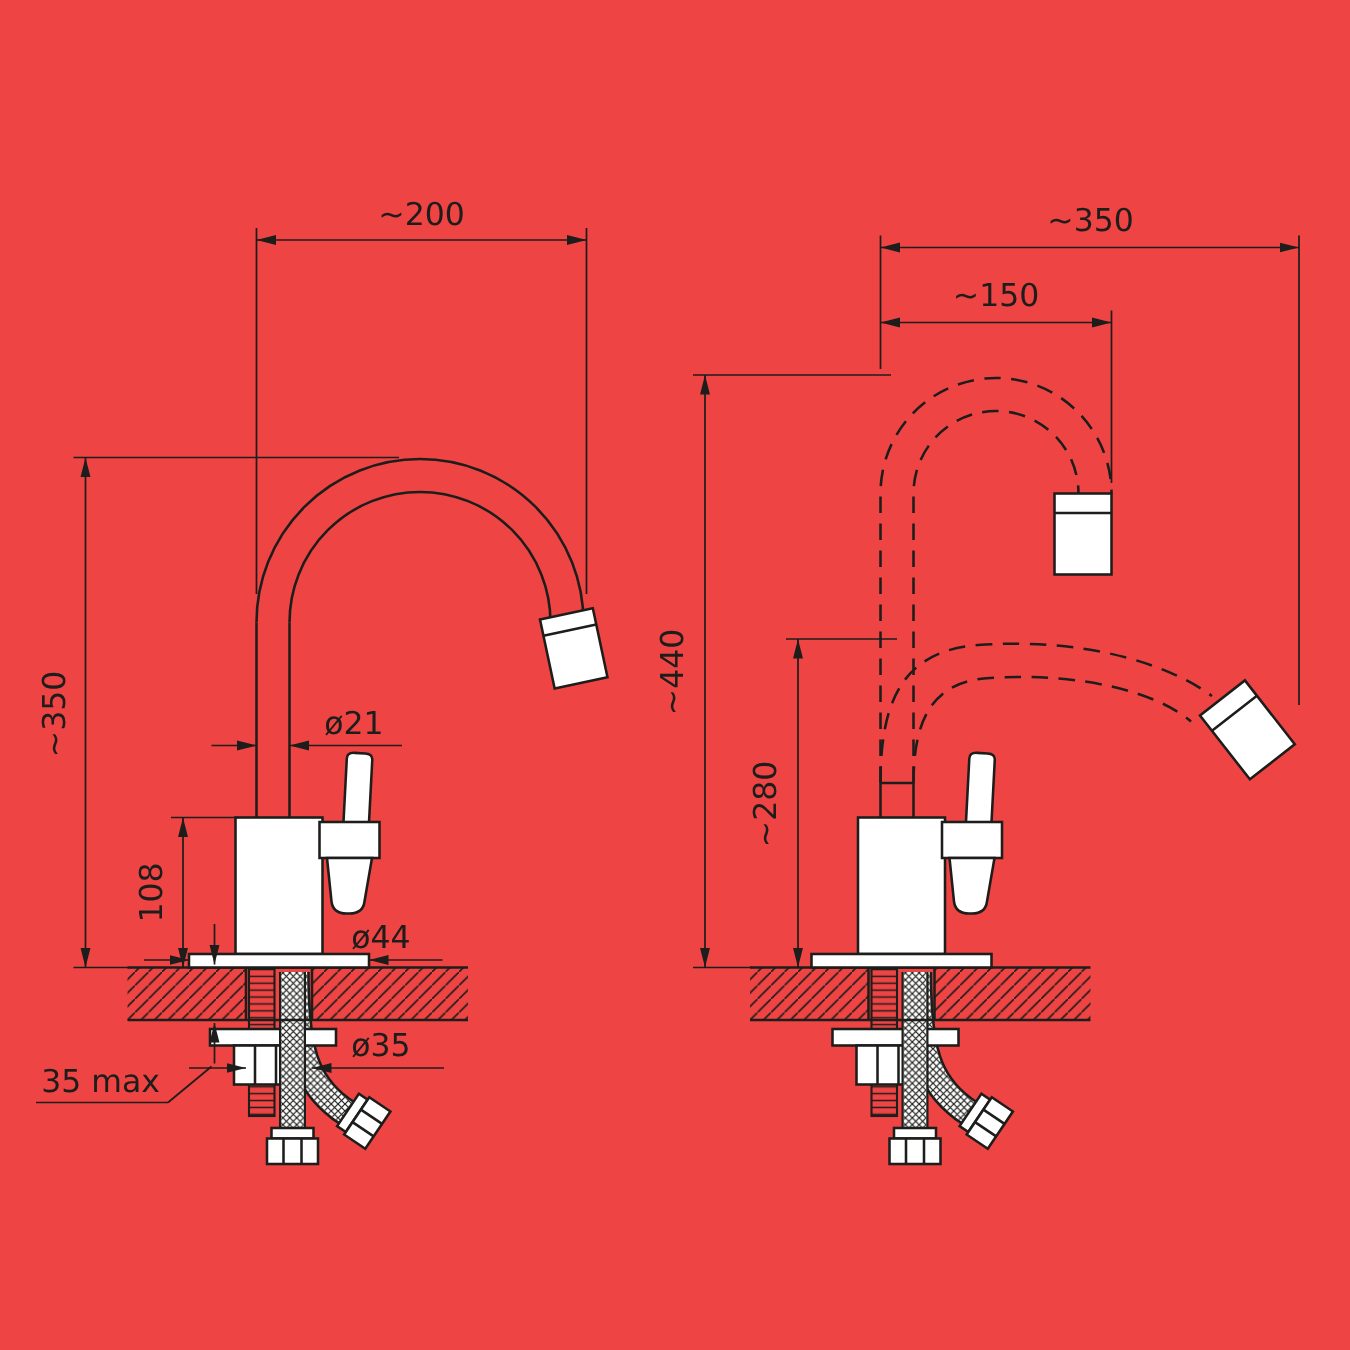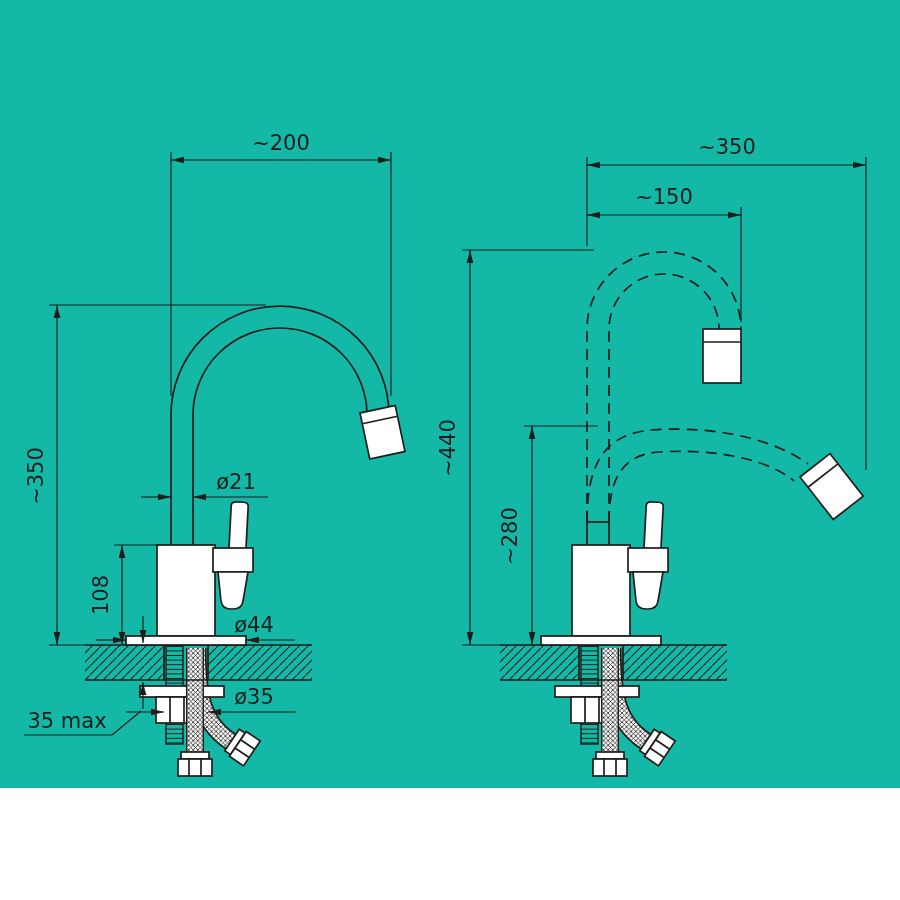--- a/index.html
+++ b/index.html
@@ -1,16 +1,16 @@
 <!DOCTYPE html>
 <html><head>
 <meta charset="utf-8">
 <style>
   html,body{margin:0;padding:0;background:#ffffff;}
-  .canvas{width:900px;height:788px;background:#14b8a6;position:relative;font-family:"DejaVu Sans",sans-serif;}
+  .canvas{width:900px;height:900px;background:#ef4444;position:relative;font-family:"DejaVu Sans",sans-serif;}
   svg{display:block;}
   .s{stroke:#1d1d1b;stroke-width:1.7;fill:none;}
   .sf{stroke:#1d1d1b;stroke-width:1.7;fill:#ffffff;}
   .d{stroke:#1d1d1b;stroke-width:1.15;fill:none;}
   .dash{stroke:#1d1d1b;stroke-width:1.7;fill:none;stroke-dasharray:11 7;}
   .lbl{font-family:"DejaVu Sans",sans-serif;font-size:21px;fill:#1d1d1b;}
 </style>
 </head>
 <body>
 

